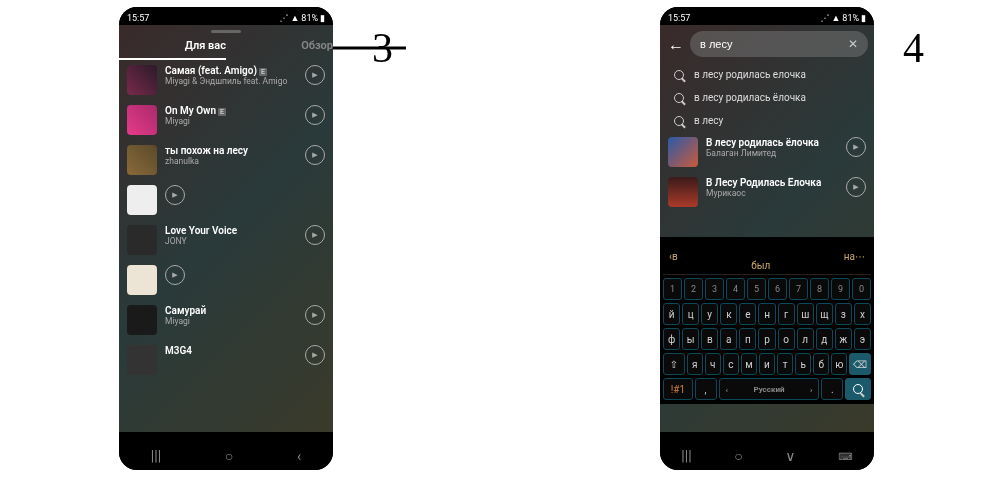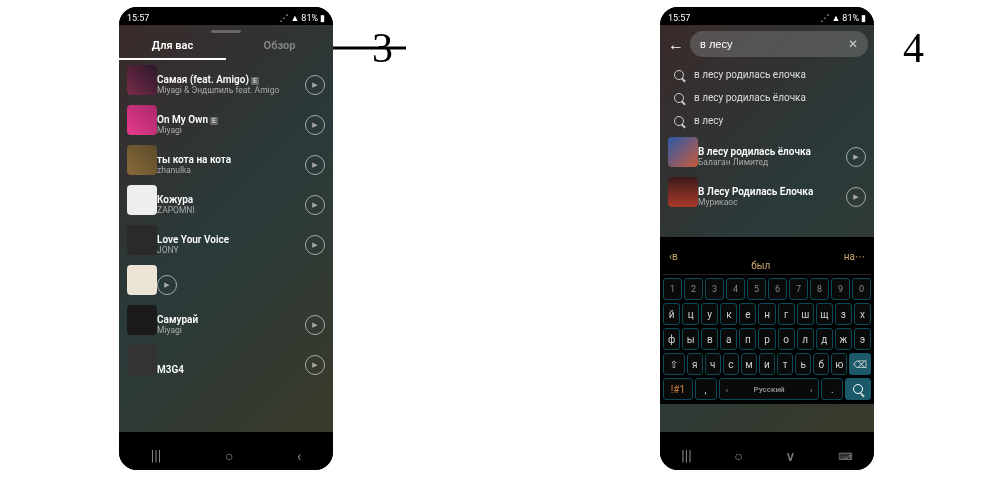--- a/index.html
+++ b/index.html
@@ -12,24 +12,24 @@
   .app-body { position: absolute; top: 18px; left: 0; right: 0; bottom: 38px; background: linear-gradient(135deg,#3a2a2a,#2a3a3a,#3a3a2a); background-color:#222; overflow:hidden; }
   .handle { width: 30px; height: 3px; background: #666; border-radius: 2px; margin: 5px auto 0; }
   .search-box { margin: 6px 8px; height: 26px; background: rgba(120,120,120,0.5); border-radius: 13px; display: flex; align-items: center; padding: 0 10px; gap: 6px; }
   .search-box input { background: transparent; border: none; color: #ccc; font-size: 11px; outline: none; flex: 1; }
   .search-box input::placeholder { color: #ccc; }
   .search-row { display:flex; align-items:center; gap:6px; margin:6px 8px; }
   .search-row .search-box { flex:1; margin:0; }
   .back-arrow { color:#fff; font-size:16px; width:18px; text-align:center; }
   .clear-x { color:#ccc; font-size:12px; }
   .tabs { display: flex; color: #888; font-size: 11px; font-weight:600; }
-  .tab { flex: 1; text-align: center; padding: 6px 0; }
+  .tab { flex: 1; text-align: right; padding: 6px 0; }
   .tab.active { color: #fff; border-bottom: 2px solid #fff; }
   .list { }
-  .track { display: flex; align-items: flex-end; padding: 5px 8px; }
+  .track { display: flex; align-items: flex-start; padding: 5px 8px; gap: 8px; }
   .art { width: 30px; height: 30px; border-radius: 4px; background:#444; flex-shrink:0; }
   .meta { flex: 1; overflow:hidden; }
   .title { color: #fff; font-size: 10px; font-weight: 600; white-space:nowrap; overflow:hidden; text-overflow:ellipsis; }
   .artist { color: #aaa; font-size: 8.5px; white-space:nowrap; overflow:hidden; text-overflow:ellipsis; }
   .play { width: 20px; height: 20px; border: 1.5px solid #aaa; border-radius: 50%; display:flex; align-items:center; justify-content:center; color:#aaa; font-size:7px; flex-shrink:0; }
   .play::before { content:"▶"; }
   .e-badge { display:inline-block; background:#666; color:#ccc; font-size:7px; padding:0 2px; margin-left:2px; border-radius:1px; }
   .suggest { display:flex; align-items:center; gap:10px; padding:6px 14px; color:#ddd; font-size:10px; }
   .nav-bar { position: absolute; bottom: 0; left: 0; right: 0; height: 28px; background: #000; display: flex; justify-content: space-around; align-items: center; color: #888; font-size: 14px; }
   .play-bar { position:absolute; bottom:28px; left:0; right:0; height:10px; background:#000; }
@@ -105,31 +105,27 @@
           <div class="art a1"></div>
           <div class="meta">
             <div class="title"><span>On My Own</span><span class="e-badge">E</span></div>
             <div class="artist">Miyagi</div>
           </div>
           <div class="play"></div>
         </div>
       <div class="track">
           <div class="art a2"></div>
           <div class="meta">
-            <div class="title">ты кота на кота</div>
+            <div class="title">ты похож на лесу</div>
             <div class="artist">zhanulka</div>
           </div>
           <div class="play"></div>
         </div>
       <div class="track">
           <div class="art a3"></div>
-          <div class="meta">
-            <div class="title">Кожура</div>
-            <div class="artist">ZAPOMNI</div>
-          </div>
           <div class="play"></div>
         </div>
       <div class="track">
           <div class="art a4"></div>
           <div class="meta">
             <div class="title">Love Your Voice</div>
             <div class="artist">JONY</div>
           </div>
           <div class="play"></div>
         </div>

